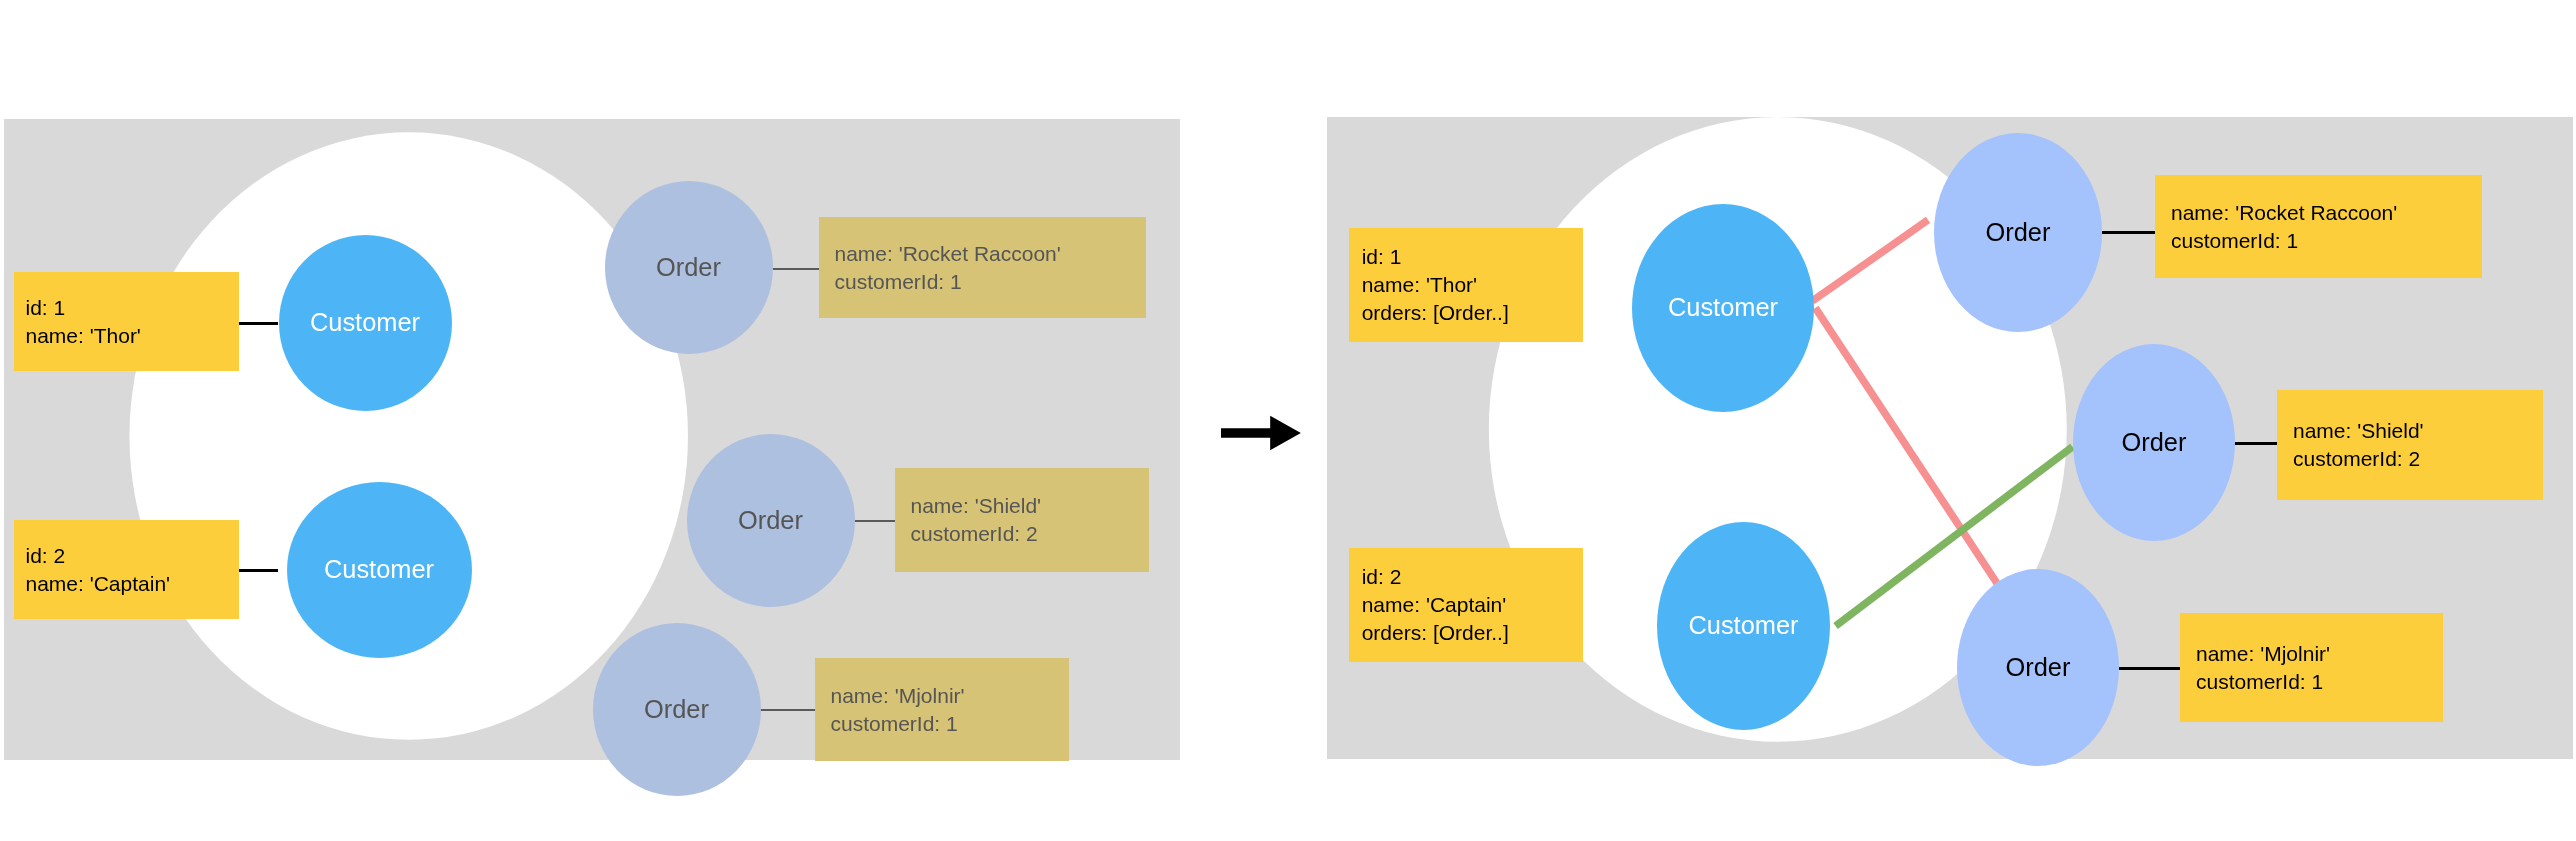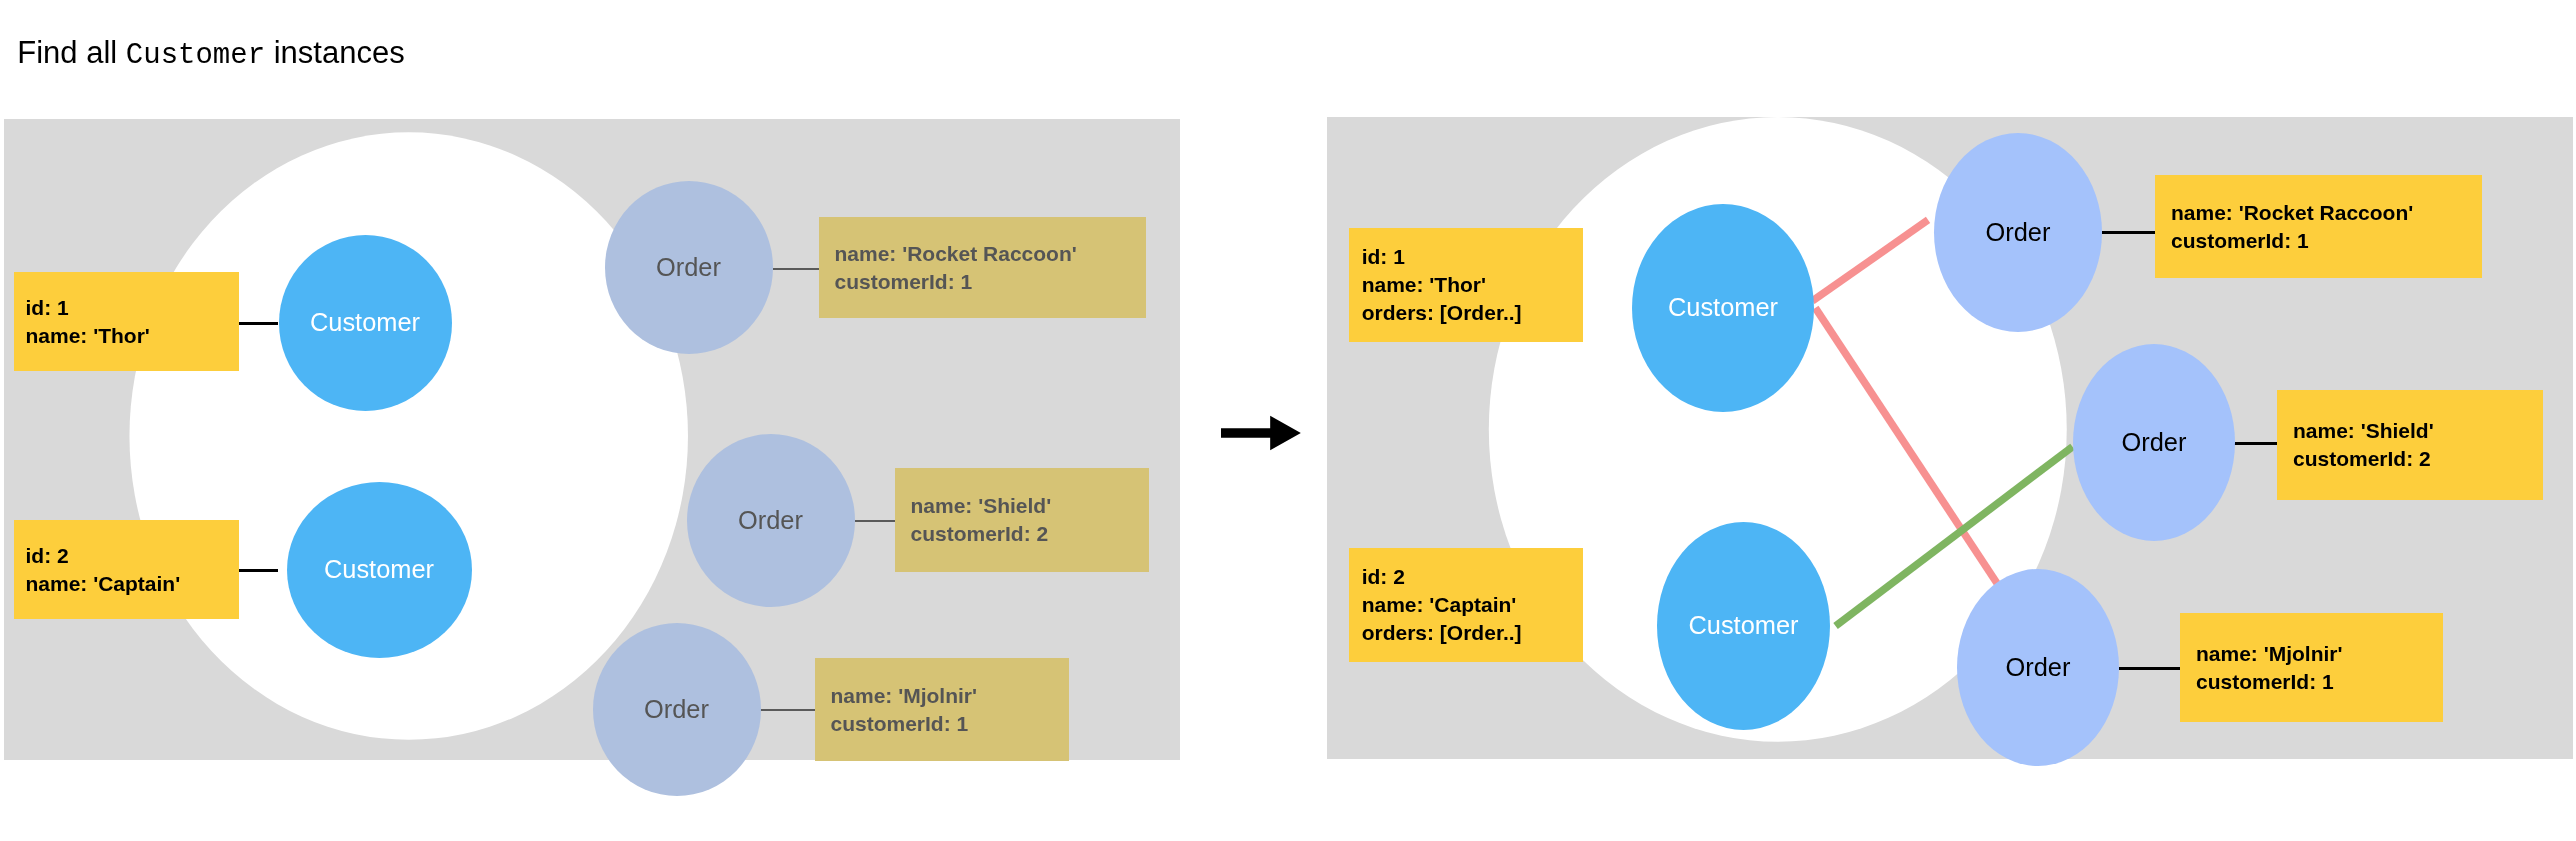--- a/index.html
+++ b/index.html
@@ -52,35 +52,34 @@
   .lbl{
     position:absolute;
     box-sizing:border-box;
     display:flex;flex-direction:column;justify-content:center;
     font-size:21px;
     line-height:1.32;
     white-space:nowrap;
   }
   .lbl.bright{background:#fdce3c;color:#000000;}
   .lbl.dim{background:#d6c375;color:#555555;}
-  .lbl span{display:block;font-weight:bold;}
+  .lbl span{display:block;}
 
   
   .conn{position:absolute;background:#000000;height:2.9px;transform-origin:0 50%;}
   .conn.dim{background:#5a5a5a;height:2.3px;}
 
   
   #flow-arrow{position:absolute;left:1221px;top:412px;width:81px;height:42px;}
 </style>
 </head>
 <body>
 
 <div class="stage">
 
-  <div class="title" id="title-left"><span>Find all </span><span class="mono">Customer</span><span> instances</span></div>
 
 
   <div class="panel" id="panel-left">
 
     <svg class="layer" viewBox="0 0 2034 1108" preserveAspectRatio="none">
       <ellipse cx="700" cy="548" rx="483" ry="525" fill="#ffffff"></ellipse>
     </svg>
 
     <div class="conn" style="left:234px;top:203px;width:40px;"></div>
 

